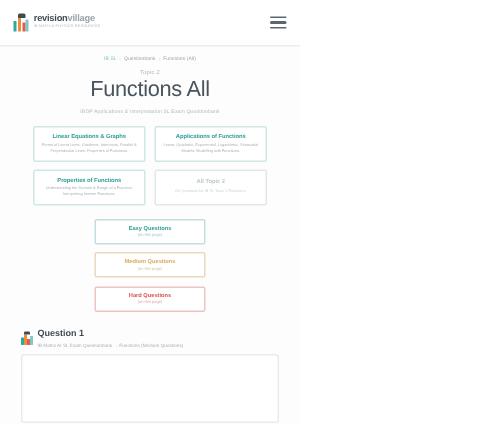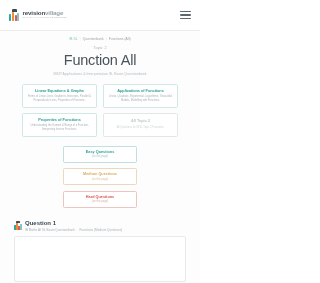--- a/index.html
+++ b/index.html
@@ -162,21 +162,21 @@
 
   <div class="breadcrumb">
     <span class="home">IB SL</span>
     <span class="sep">›</span>
     <span class="cur">Questionbank</span>
     <span class="sep">›</span>
     <span class="cur">Functions (All)</span>
   </div>
 
   <div class="topic-label">Topic 2</div>
-  <h1 class="page-title">Function All</h1>
+  <h1 class="page-title">Functions All</h1>
   <div class="page-sub">IBDP Applications &amp; Interpretation SL Exam Questionbank</div>
 
   <div class="grid">
     <div class="gcard">
       <div class="gtitle">Linear Equations &amp; Graphs</div>
       <div class="gdesc">Forms of Linear Lines, Gradients, Intercepts, Parallel &amp; Perpendicular Lines, Properties of Functions.</div>
     </div>
     <div class="gcard">
       <div class="gtitle">Applications of Functions</div>
       <div class="gdesc">Linear, Quadratic, Exponential, Logarithmic, Sinusoidal Models, Modelling with Functions.</div>

